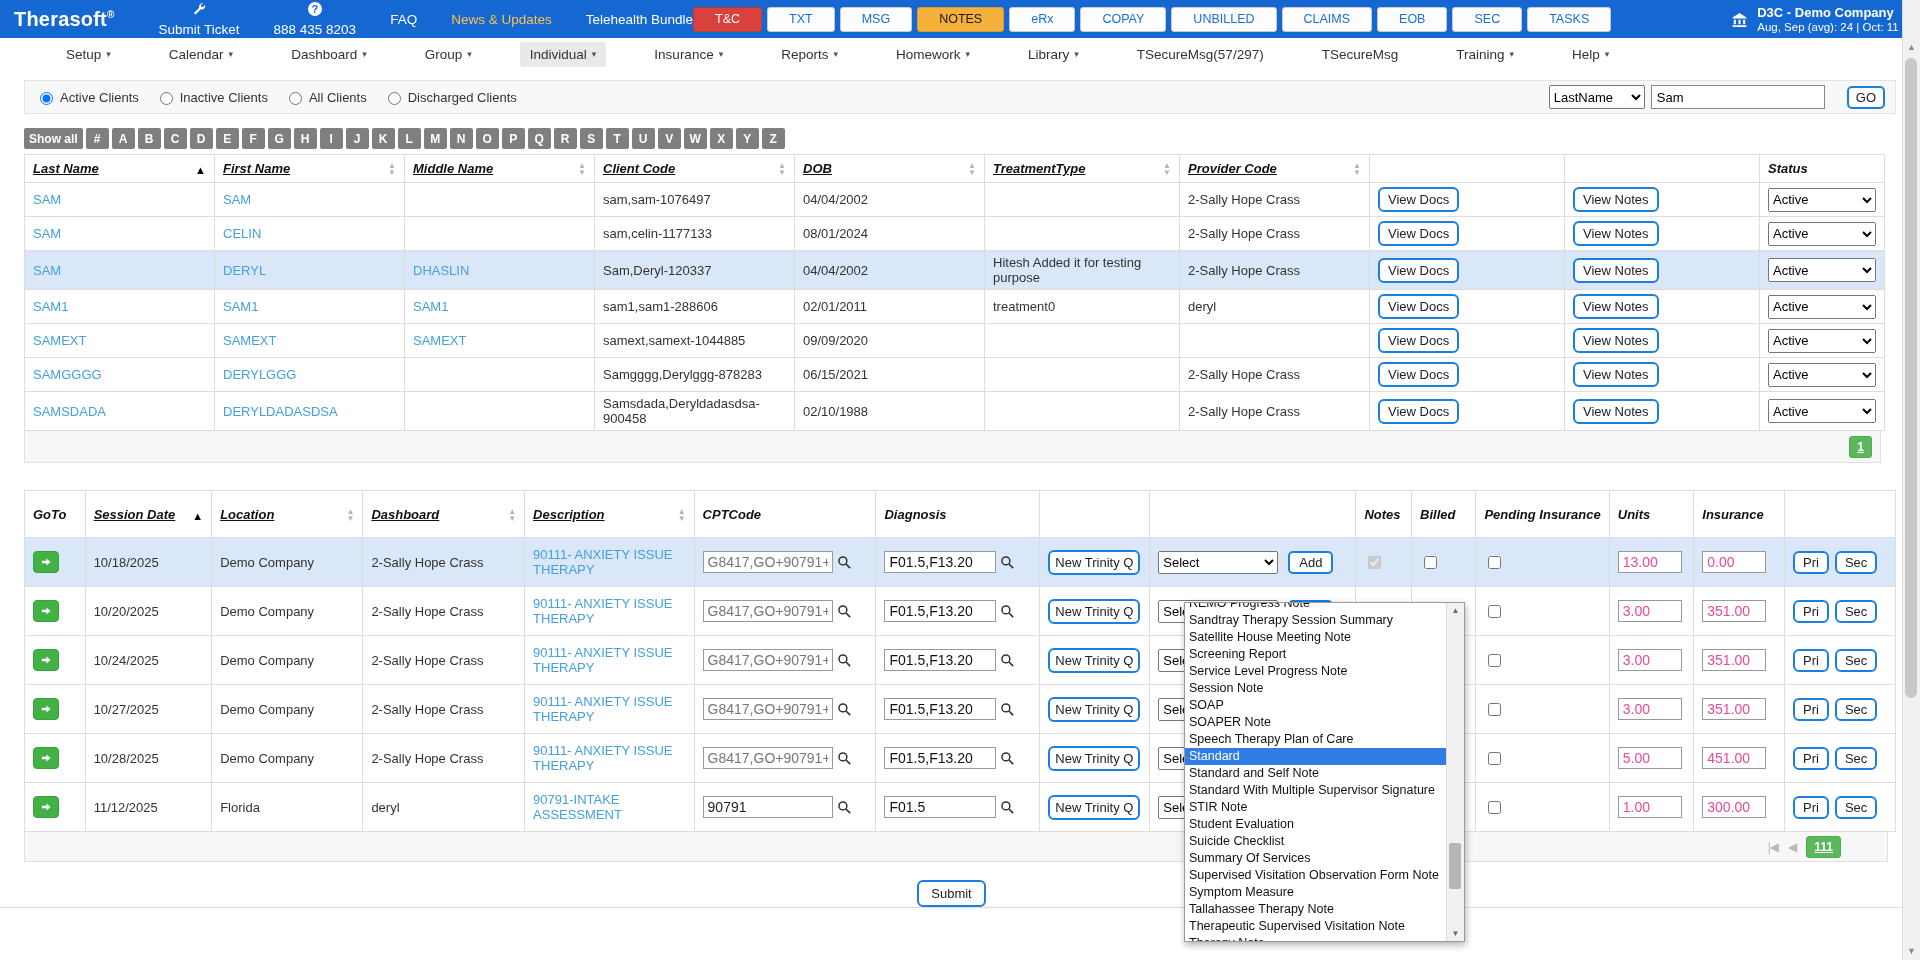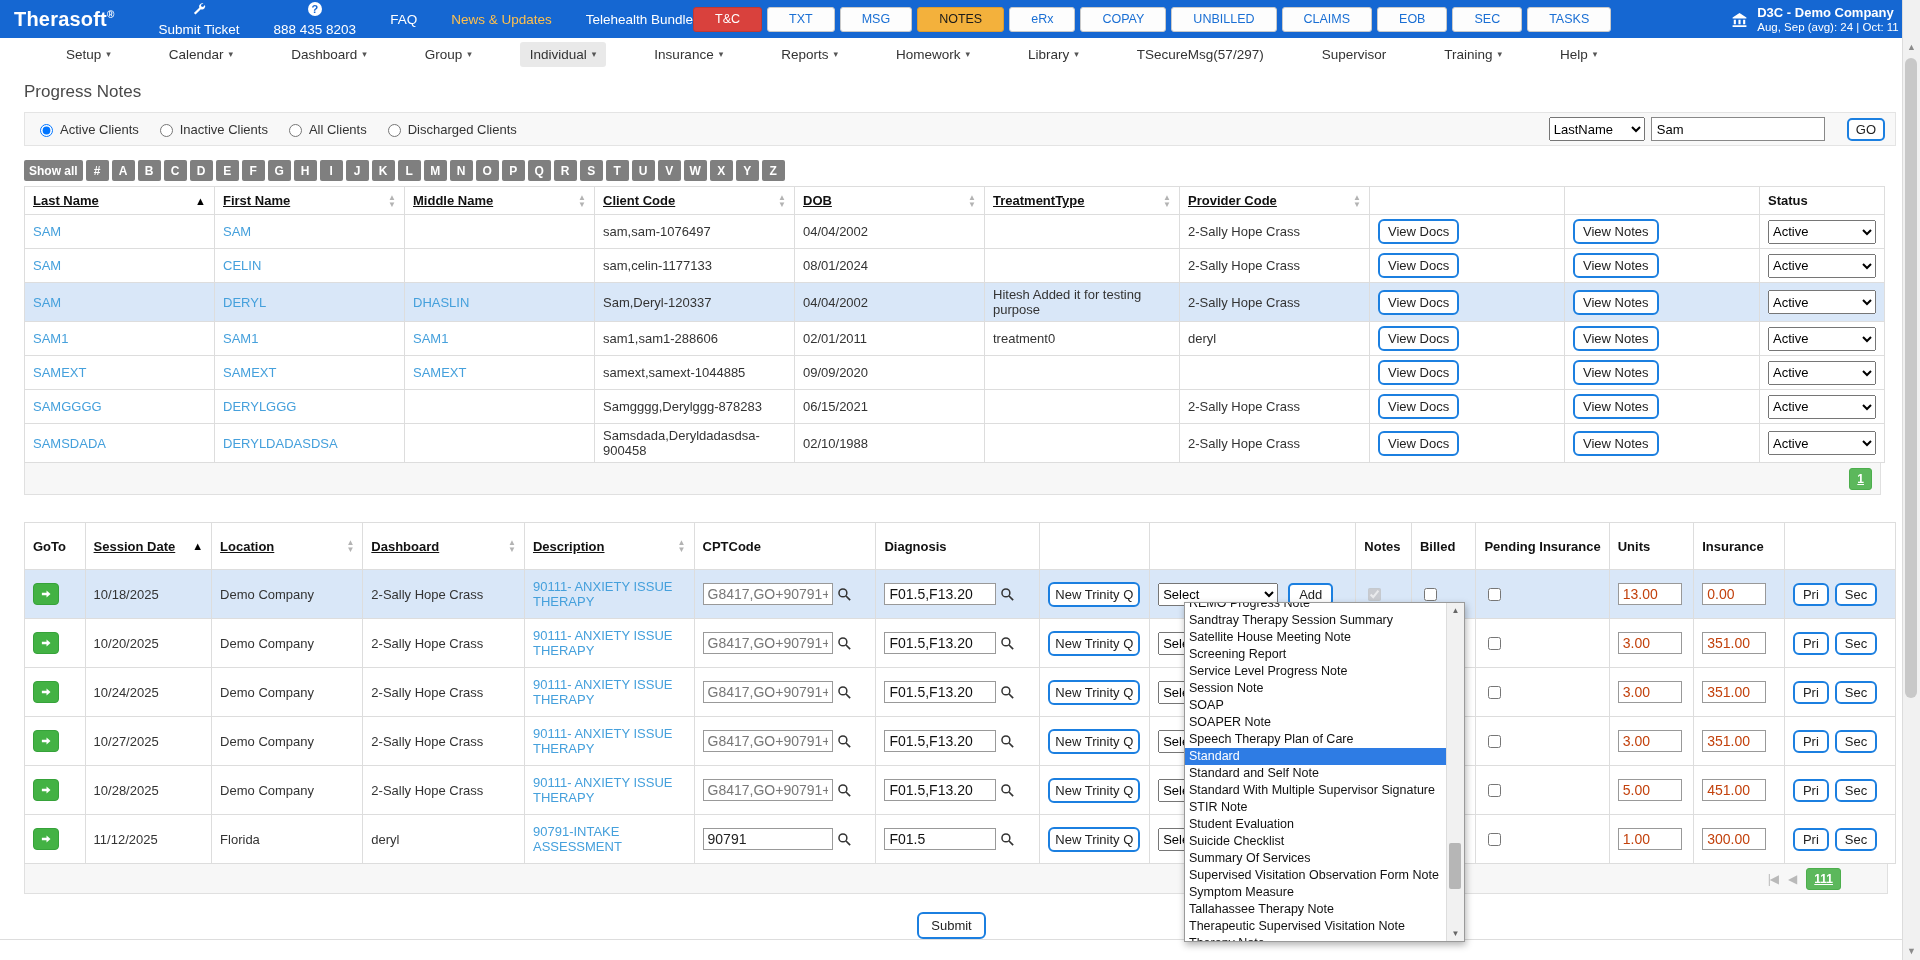--- a/index.html
+++ b/index.html
@@ -52,21 +52,21 @@
   
   .alpha-bar{margin:14px 0 0 24px;display:flex;gap:3px;}
   .alpha-btn{background:#7f7f7f;color:#fff;font-weight:bold;font-size:12px;height:21px;min-width:13px;
              padding:0 5px;display:flex;align-items:center;justify-content:center;border-radius:2px;cursor:pointer;}
 
   
   table.grid{border-collapse:collapse;margin:5px 24px 0 24px;table-layout:fixed;background:#fff;}
   table.grid th,table.grid td{border:1px solid #ddd;padding:4px 8px;text-align:left;
                               font-size:13px;overflow:hidden;vertical-align:middle;}
   table.grid th{font-weight:bold;color:#111;background:#fff;}
-  .th-inner{display:flex;align-items:center;width:100%;}
+  .th-inner{display:flex;align-items:flex-end;width:100%;font-style:italic;}
   .th-label{white-space:nowrap;}
   .th-label.sortable{text-decoration:underline;}
   .sort-dual{margin-left:auto;display:flex;flex-direction:column;color:#b3b3b3;font-size:8px;line-height:7px;padding-left:6px;}
   .sort-asc{margin-left:auto;color:#000;font-size:11px;padding-left:6px;}
   tr.hl{background:#d9e7f8;}
   .cell-link{color:#45a0dc;cursor:pointer;}
   table.clients thead tr{height:28px;}
   table.clients tbody tr{height:33px;}
   table.sessions thead th{height:38px;}
   table.sessions tbody tr{height:49px;}
@@ -78,21 +78,21 @@
                text-decoration:underline;padding:3px 7px;border-radius:3px;cursor:pointer;}
   .pag-icon{color:#b9b9b9;font-size:12px;cursor:pointer;letter-spacing:-1px;}
 
   .goto-btn{width:26px;height:22px;background:#43b244;border:1px solid #36a23a;border-radius:4px;
             display:flex;align-items:center;justify-content:center;cursor:pointer;}
   .goto-btn svg{width:14px;height:14px;}
   .cell-input{border:1px solid #999;height:22px;padding:0 4px;font-size:14px;font-family:inherit;box-sizing:border-box;background:#fff;}
   .cpt-input{width:130px;color:#777;}
   .cpt-input.dark{color:#222;}
   .diag-input{width:112px;color:#111;}
-  .num-input{width:64px;color:#c2410c;}
+  .num-input{width:64px;color:#ec4899;}
   .mag{display:inline-flex;margin-left:4px;vertical-align:middle;cursor:pointer;}
   .mag svg{width:15px;height:15px;}
   .inline-flex{display:flex;align-items:center;}
   .trinity-btn{max-width:98px;overflow:hidden;text-overflow:clip;padding:3px 5px;border-radius:6px;}
   .note-select{height:23px;width:120px;font-size:13px;font-family:inherit;}
   .add-btn{margin-left:10px;padding:2px 9px;border-radius:5px;}
   .prisec-btn{padding:2px 8px;border-radius:6px;margin-right:6px;}
   td.center{text-align:center;}
   .status-select{height:24px;width:108px;font-size:13px;font-family:inherit;}
   .vd-btn{border-radius:6px;padding:3px 8px;}
@@ -217,33 +217,32 @@
         <span class="caret">▾</span>
       </div>
       <div class="nav-item">
         <span>Library</span>
         <span class="caret">▾</span>
       </div>
       <div class="nav-item">
         <span>TSecureMsg(57/297)</span>
       </div>
       <div class="nav-item">
-        <span>Supervisor</span>
+        <span>TSecureMsg</span>
       </div>
       <div class="nav-item">
         <span>Training</span>
         <span class="caret">▾</span>
       </div>
       <div class="nav-item">
         <span>Help</span>
         <span class="caret">▾</span>
       </div>
     </div>
 
-  <div class="page-title">Progress Notes</div>
 
   <div class="filter-panel">
     <div class="radio-group" id="radio-group">
         <label class="radio-item">
           <input type="radio" name="clientFilter" checked="" style="">
           <span>Active Clients</span>
         </label>
         <label class="radio-item">
           <input type="radio" name="clientFilter" style="">
           <span>Inactive Clients</span>

